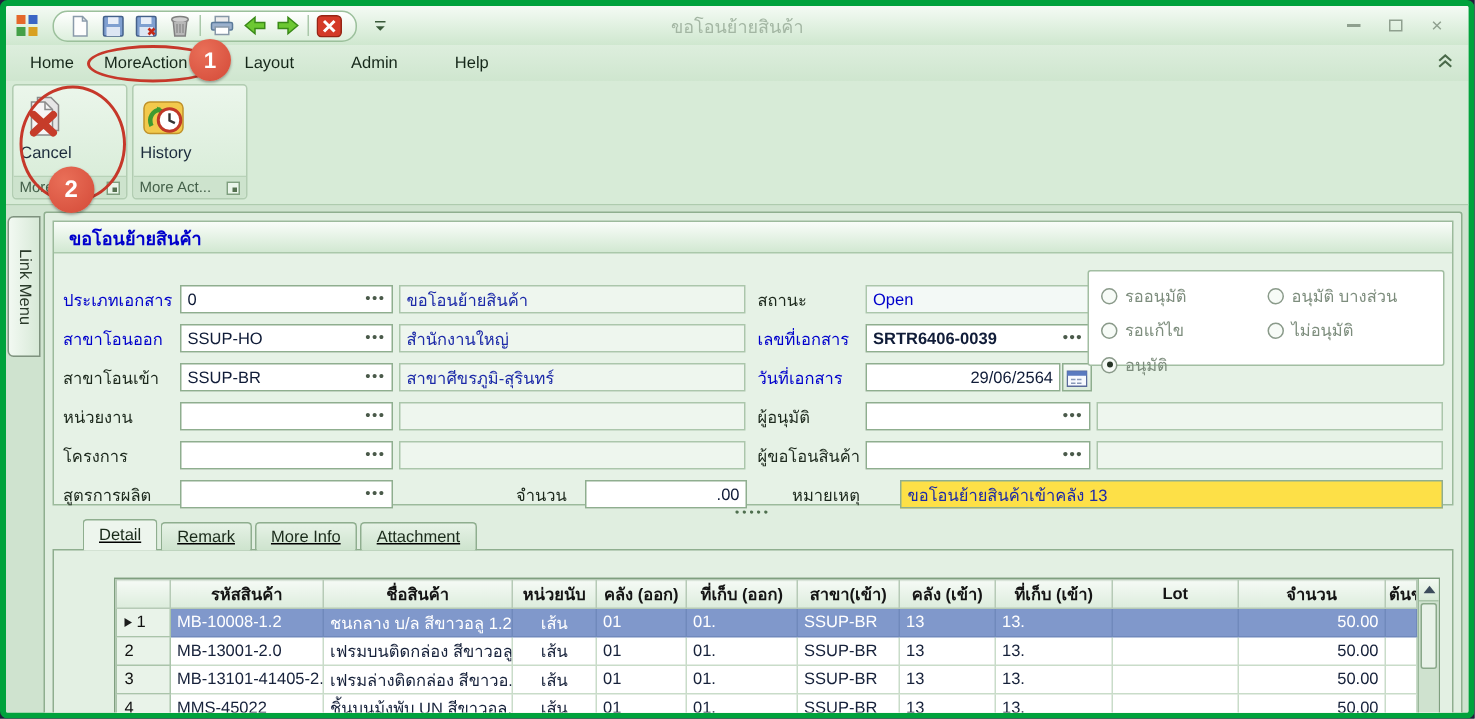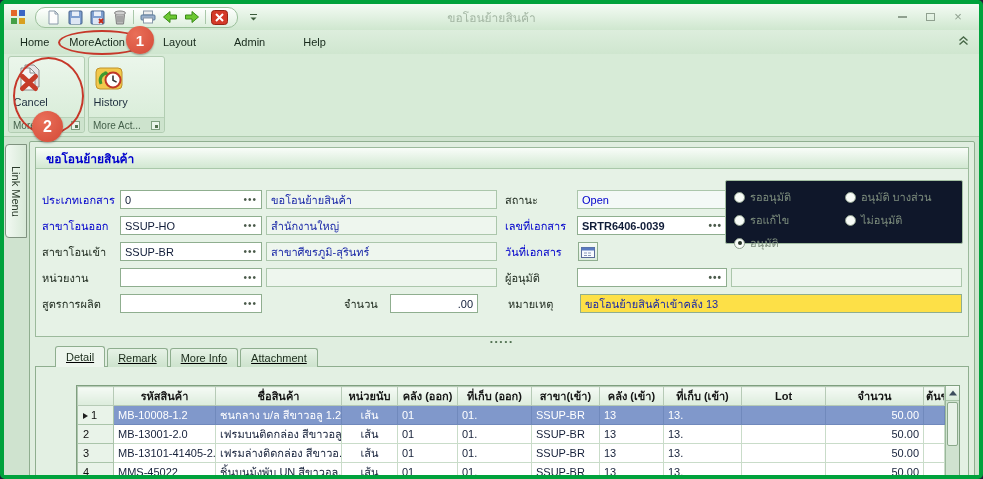--- a/index.html
+++ b/index.html
@@ -77,29 +77,29 @@
            padding:0 4px; font-size:11px; color:#101c38; }
   .inA { width:142px; flex:none; }
   .inB { width:150px; flex:none;font-weight:bold; }
   .display { height:19px; background:#eef6ee; border:1px solid #abc6ab; display:flex; align-items:center;
              padding:0 4px; font-size:11px; color:#1c2aa8; }
   .dispA { width:231px; margin-left:4px; flex:none; }
   .dispB { flex:1; margin-left:4px; margin-right:2px; }
   .ell { margin-left:auto; color:#4a5a4a; font-size:10px; letter-spacing:1px; line-height:8px; }
   .ell::after { content:"\2022\2022\2022"; }
   .qty-lbl { margin-left:82px; width:46px; flex:none; }
-  .qty-field { width:88px; justify-content:flex-end; flex:none; }
+  .qty-field { width:108px; justify-content:flex-end; flex:none; }
   .date-field { width:130px; justify-content:flex-end; flex:none; }
   .cal-btn { width:20px; height:19px; margin-left:1px; display:flex; align-items:center; justify-content:center;
              background:linear-gradient(#f6fbf6,#dcecdc); border:1px solid #8fae8f; flex:none; }
   .note-field { flex:1; margin-right:2px; background:#fde047; color:#1c2aa8; }
   .status-field { width:150px; background:#f3f9f6; color:#0000cc; }
 
   .approval { position:absolute; right:5px; top:32px; width:238px; height:64px;
-              border:1px solid #a2bea2; border-radius:2px; background:#0f172a;
+              border:1px solid #a2bea2; border-radius:2px; background:#ffffff;
               display:grid; grid-template-columns:1fr 1fr; row-gap:5px; align-content:start;
               padding:7px 6px 0 8px; font-size:11px; color:#7d8d7d; }
   .radio { display:flex; align-items:center; gap:5px; }
   .rdot { width:11px; height:11px; border-radius:50%; border:1px solid #8a9a8a; background:#f7fbf7; position:relative; flex:none; }
   .rdot.sel::after { content:""; position:absolute; left:2.5px; top:2.5px; width:4px; height:4px; border-radius:50%; background:#273427; }
 
   
   .splitter { height:9px; display:flex; align-items:center; justify-content:center; }
   .splitter::after { content:"\2022\2022\2022\2022\2022"; color:#4f6f4f; font-size:8px; letter-spacing:2px; line-height:4px; }
 
@@ -308,20 +308,23 @@
           </div>
 
           <div class="f-row">
             <span class="lblA">สาขาโอนเข้า</span>
             <span class="field inA">
                 <span>SSUP-BR</span>
                 <span class="ell"></span>
               </span>
             <span class="display dispA">สาขาศีขรภูมิ-สุรินทร์</span>
             <span class="lblB blue">วันที่เอกสาร</span>
+            <span class="field date-field">
+                <span>29/06/2564</span>
+              </span>
             <span class="cal-btn">
                 <svg width="14" height="12">
                   <rect x="0.5" y="1.5" width="13" height="10" fill="#f8faff" stroke="#5a6a9a"></rect>
                   <rect x="0.5" y="1.5" width="13" height="3" fill="#5a7ac0"></rect>
                   <path d="M3 7h3M7 7h3M3 9.5h3M7 9.5h3" stroke="#8898b8"></path>
                 </svg>
               </span>
           </div>
 
           <div class="f-row">
@@ -332,20 +335,34 @@
               </span>
             <span class="display dispA"></span>
             <span class="lblB">ผู้อนุมัติ</span>
             <span class="field inB">
                 <span></span>
                 <span class="ell"></span>
               </span>
             <span class="display dispB"></span>
           </div>
 
+          <div class="f-row">
+            <span class="lblA">โครงการ</span>
+            <span class="field inA">
+                <span></span>
+                <span class="ell"></span>
+              </span>
+            <span class="display dispA"></span>
+            <span class="lblB">ผู้ขอโอนสินค้า</span>
+            <span class="field inB">
+                <span></span>
+                <span class="ell"></span>
+              </span>
+            <span class="display dispB"></span>
+          </div>
 
           <div class="f-row">
             <span class="lblA">สูตรการผลิต</span>
             <span class="field inA">
                 <span></span>
                 <span class="ell"></span>
               </span>
             <span class="qty-lbl">จำนวน</span>
             <span class="field qty-field">.00</span>
             <span class="lblB" style="margin-left:30px;">หมายเหตุ</span>

